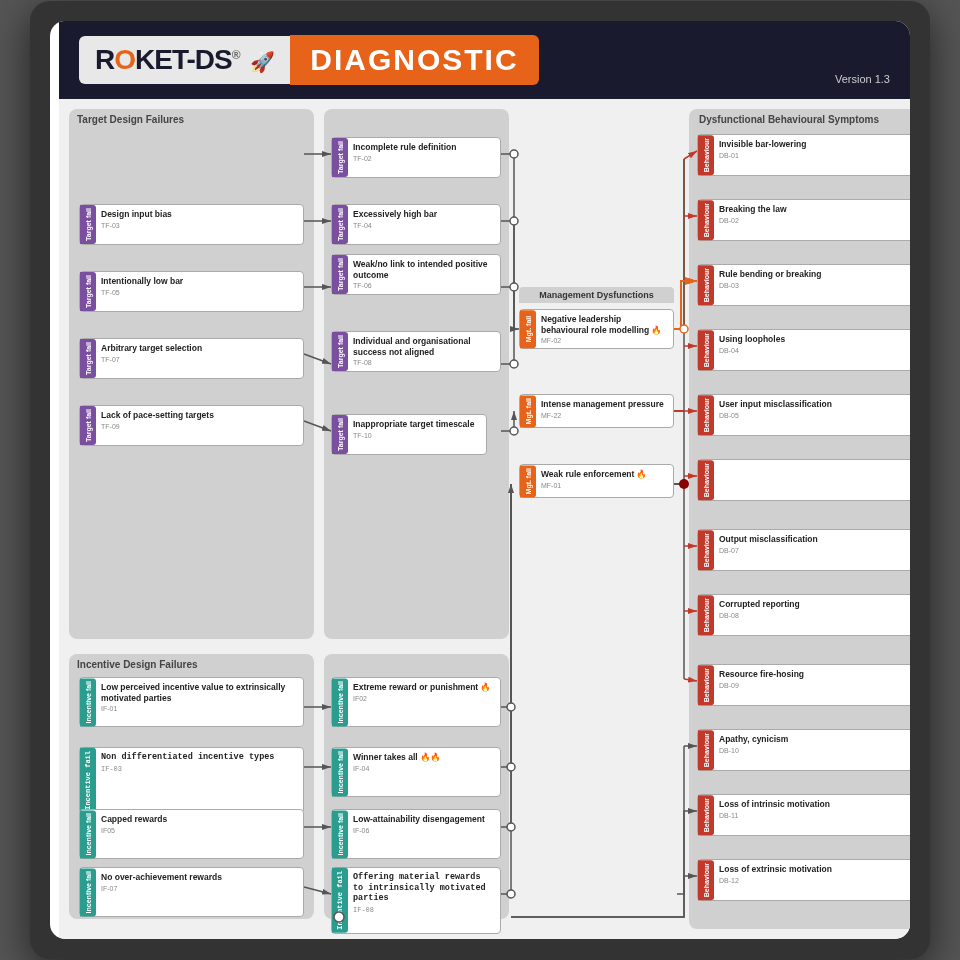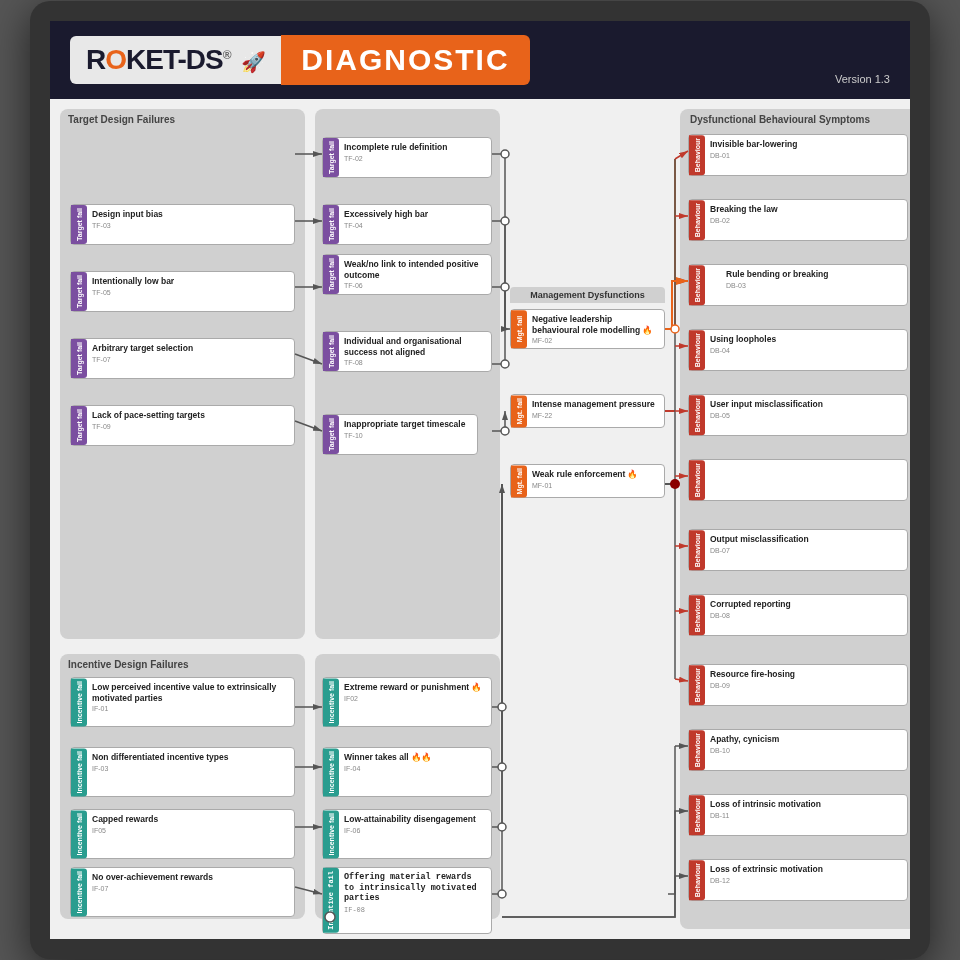--- a/index.html
+++ b/index.html
@@ -14,23 +14,24 @@
     .tablet-frame {
       width: 900px;
       min-height: 920px;
       background: #333;
       border-radius: 20px;
       padding: 20px;
       box-shadow: 0 10px 40px rgba(0,0,0,0.6);
     }
     .page {
       background: white;
-      border-radius: 0;
+      border-radius: 15px;
       overflow: hidden;
       width: 100%;
+      padding-left: 9px;
     }
     
     .header {
       background: #1a1a2e;
       padding: 14px 20px;
       display: flex;
       align-items: center;
       gap: 0;
     }
     .logo-left {
@@ -270,21 +271,21 @@
         </div>
 
         <div class="node" style="left:10px; top:568px; width:225px;">
           <div class="node-label teal">Incentive fail</div>
           <div class="node-body">
             <div class="node-name">Low perceived incentive value to extrinsically motivated parties</div>
             <div class="node-code">IF-01</div>
           </div>
         </div>
 
-        <div class="node" style="left:10px; top:638px; width:225px;">
+        <div class="node" style="left:10px; top:638px; width:225px;font-family:Liberation Mono, monospace;">
           <div class="node-label teal">Incentive fail</div>
           <div class="node-body">
             <div class="node-name">Non differentiated incentive types</div>
             <div class="node-code">IF-03</div>
           </div>
         </div>
 
         <div class="node" style="left:10px; top:700px; width:225px;">
           <div class="node-label teal">Incentive fail</div>
           <div class="node-body">
@@ -342,21 +343,21 @@
         </div>
 
         <div class="node" style="left:628px; top:90px; width:220px;">
           <div class="node-label red">Behaviour</div>
           <div class="node-body">
             <div class="node-name">Breaking the law</div>
             <div class="node-code">DB-02</div>
           </div>
         </div>
 
-        <div class="node" style="left:628px; top:155px; width:220px;gap:16px;">
+        <div class="node" style="left:628px; top:155px; width:220px;">
           <div class="node-label red">Behaviour</div>
           <div class="node-body">
             <div class="node-name">Rule bending or breaking</div>
             <div class="node-code">DB-03</div>
           </div>
         </div>
 
         <div class="node" style="left:628px; top:220px; width:220px;">
           <div class="node-label red">Behaviour</div>
           <div class="node-body">

